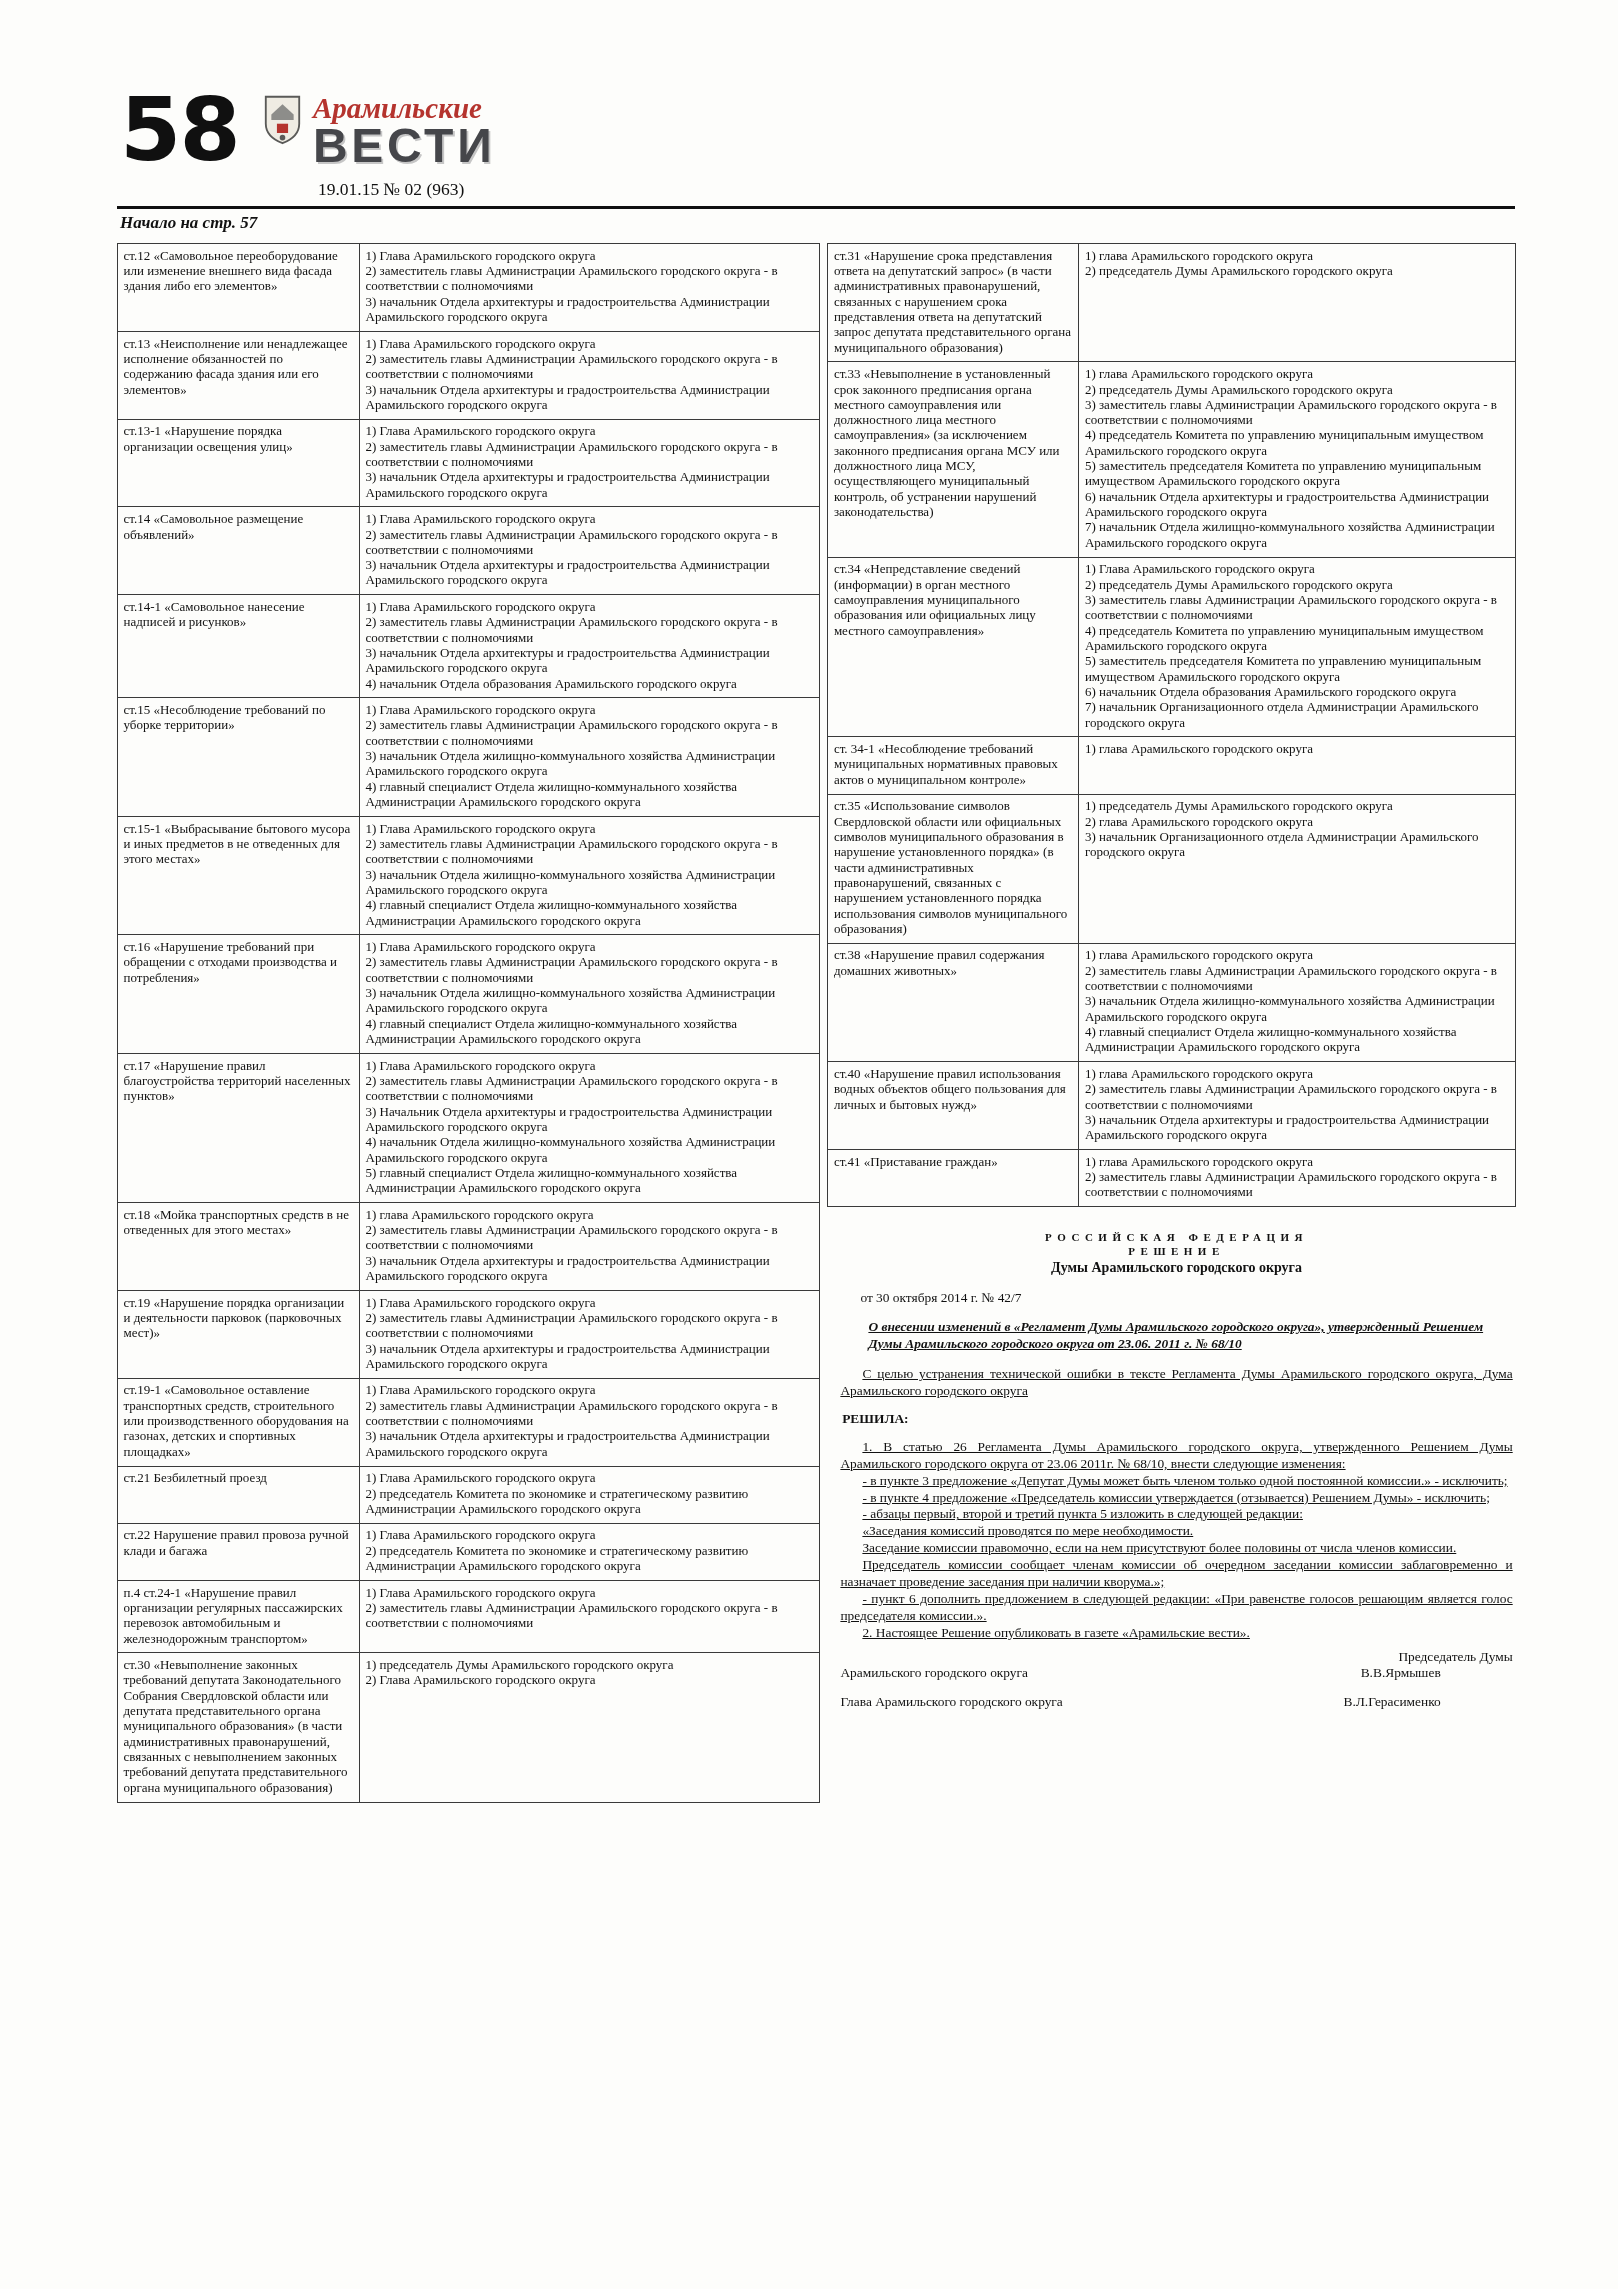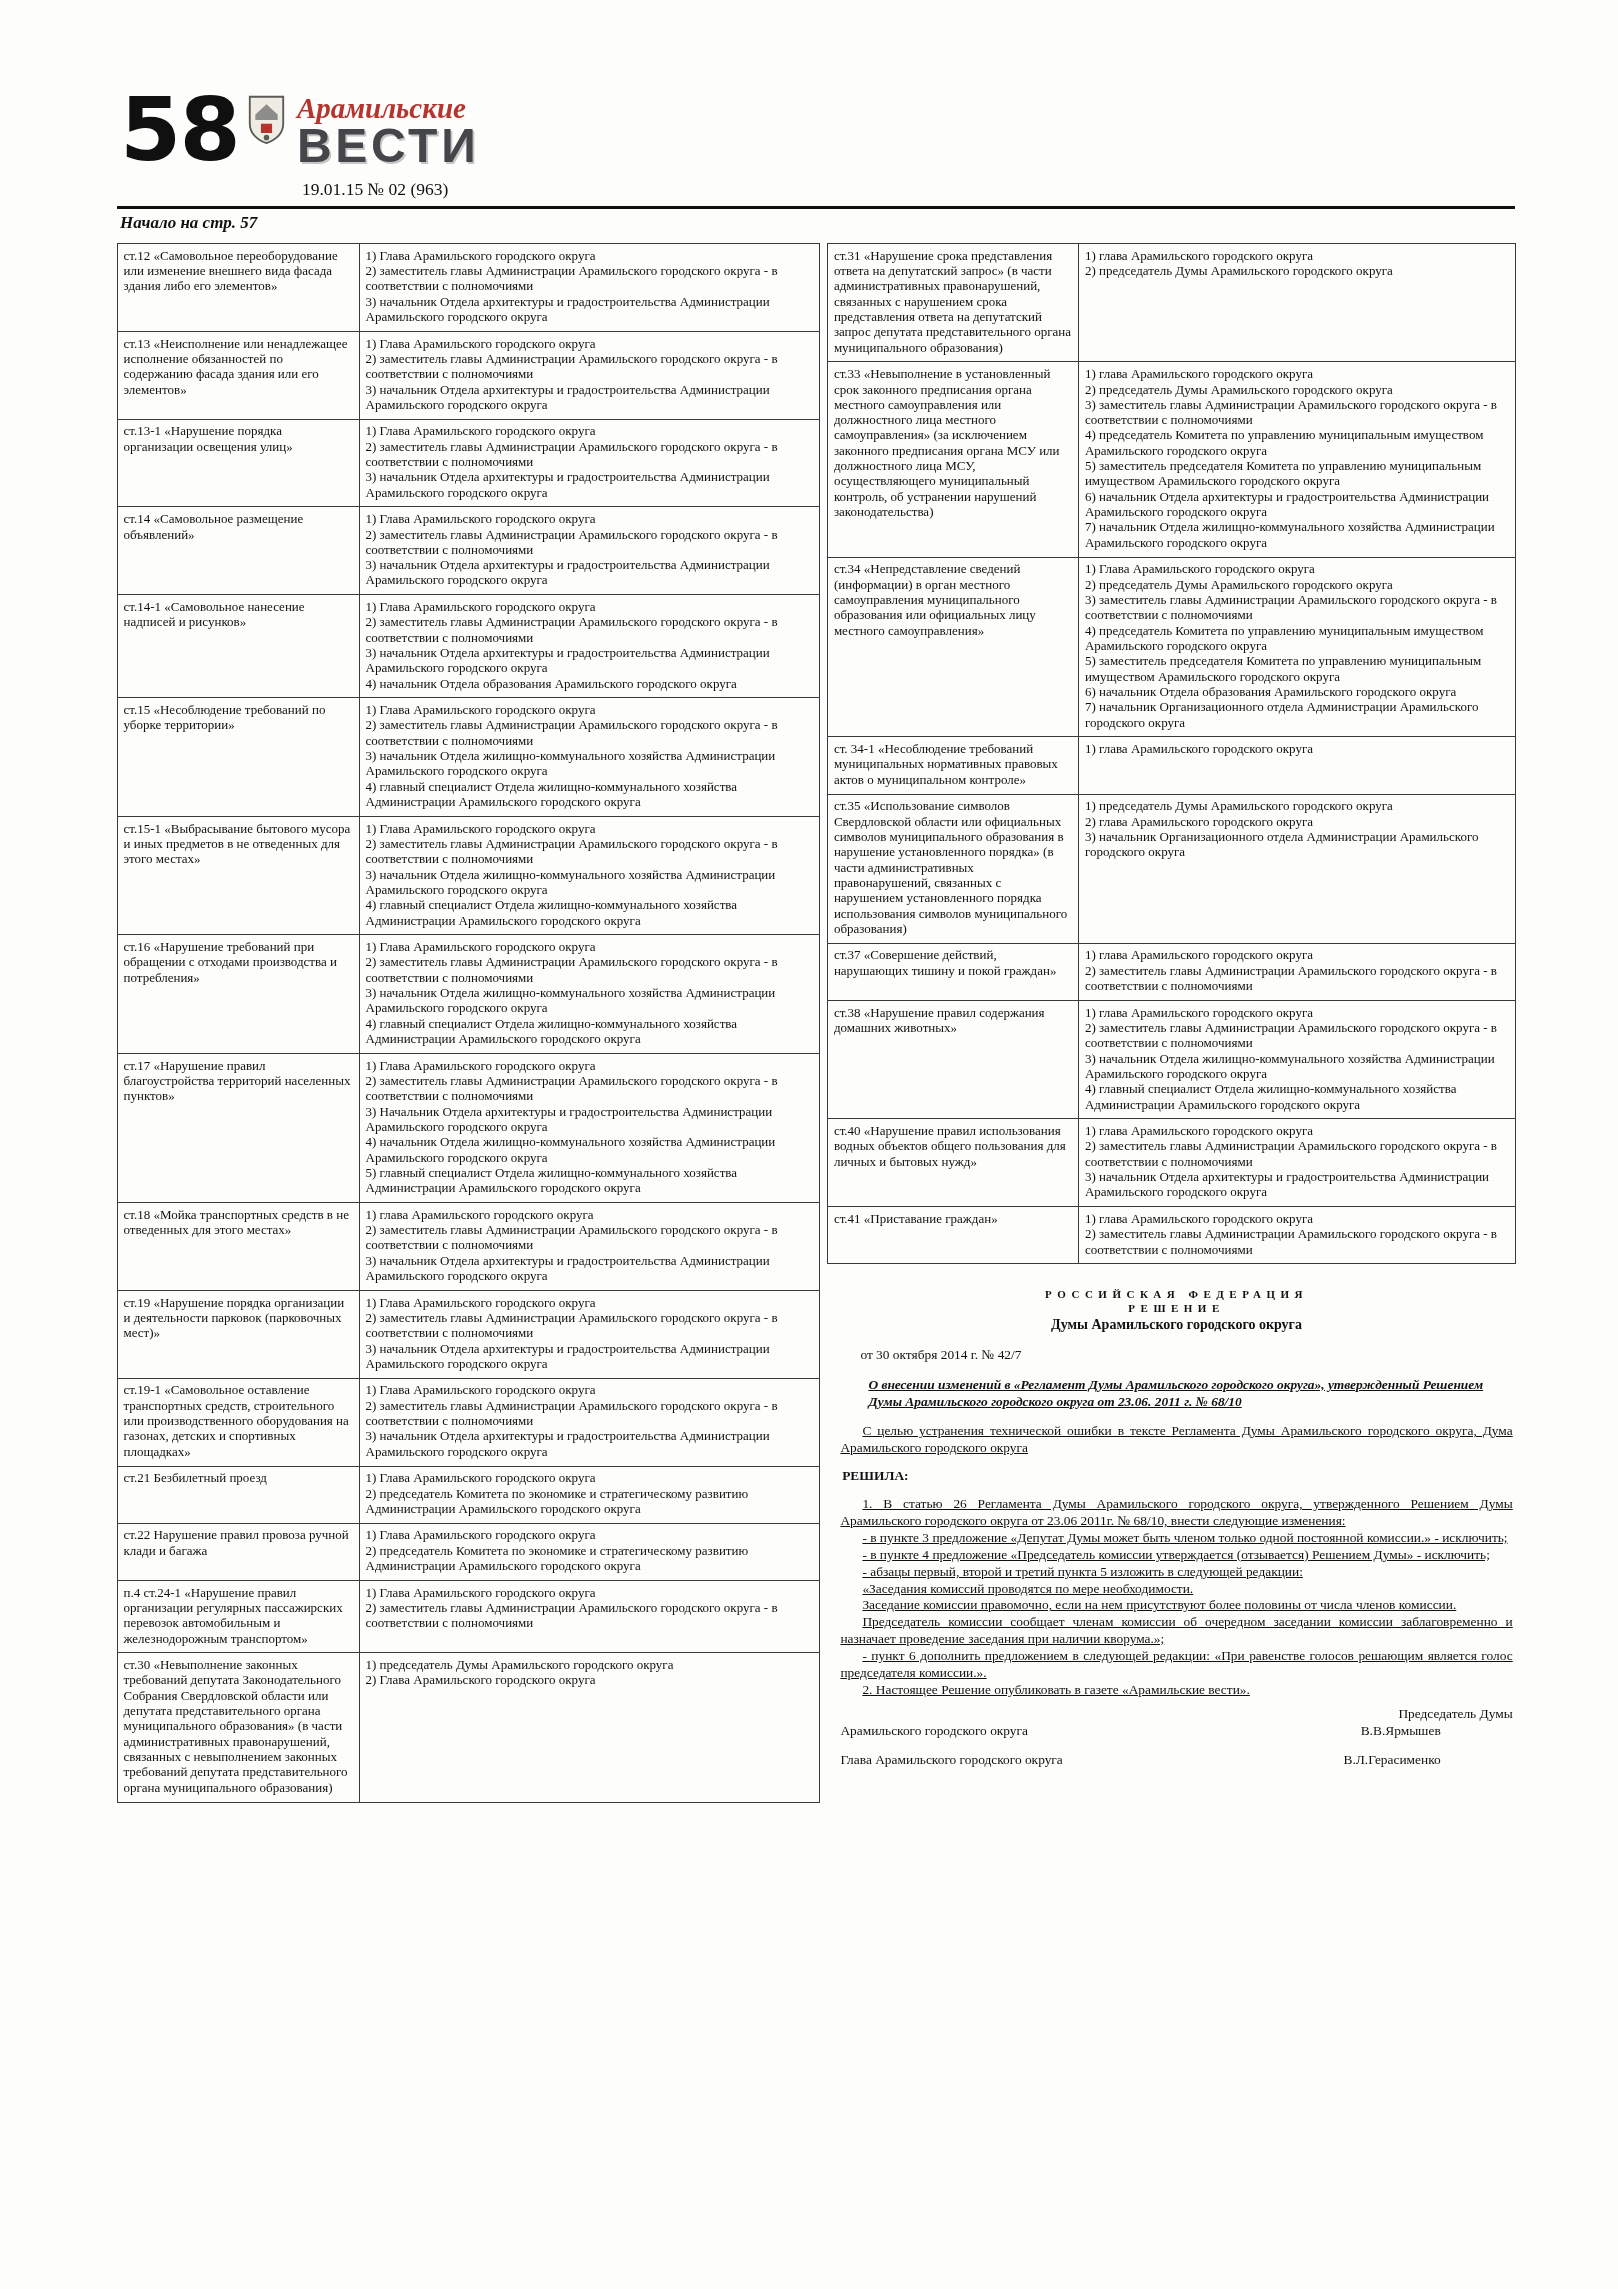--- a/index.html
+++ b/index.html
@@ -3,21 +3,21 @@
 <meta charset="utf-8">
 <style>
   * { margin:0; padding:0; box-sizing:border-box; }
   html,body { background:#d9d9d9; }
   .page {
     position:relative; width:1619px; height:2290px; margin:0 auto;
     background:#fdfdfb; color:#111; overflow:hidden;
     font-family:"Liberation Serif", serif;
   }
   
-  .masthead { position:absolute; left:120px; top:90px; display:flex; align-items:flex-start; gap:8px; }
+  .masthead { position:absolute; left:120px; top:90px; display:flex; align-items:flex-start; gap:24px; }
   .page-num {
     font-family:"DejaVu Sans", sans-serif; font-weight:bold;
     font-size:88px; line-height:0.92; letter-spacing:-1.8px; color:#101010;
   }
   .logo-block { padding-top:3.7px; }
   .logo-row { display:flex; align-items:flex-start; gap:11px; }
   .crest { flex:0 0 auto; }
   .brand1 {
     font-family:"Liberation Serif", serif; font-style:italic; font-weight:bold;
     color:#b5342e; font-size:29px; line-height:1;
@@ -226,25 +226,20 @@
             </tr>
           <tr>
               <td class="art">ст. 34-1 «Несоблюдение требований муниципальных нормативных правовых актов о муниципальном контроле»</td>
               <td class="off">1) глава Арамильского городского округа</td>
             </tr>
           <tr>
               <td class="art">ст.35 «Использование символов Свердловской области или официальных символов муниципального образования в нарушение установленного порядка»  (в части административных правонарушений, связанных с нарушением установленного порядка использования символов муниципального образования)</td>
               <td class="off">1) председатель Думы Арамильского городского округа
 2) глава Арамильского городского округа
 3)  начальник Организационного отдела Администрации Арамильского городского округа</td>
-            </tr>
-          <tr>
-              <td class="art">ст.37 «Совершение действий, нарушающих тишину и покой граждан»</td>
-              <td class="off">1) глава Арамильского городского округа
-2) заместитель главы Администрации Арамильского городского округа  - в соответствии с полномочиями</td>
             </tr>
           <tr>
               <td class="art">ст.38 «Нарушение правил содержания домашних животных»</td>
               <td class="off">1) глава Арамильского городского округа
 2) заместитель главы Администрации Арамильского городского округа - в соответствии с полномочиями
 3) начальник Отдела жилищно-коммунального хозяйства Администрации Арамильского городского округа
 4) главный специалист Отдела жилищно-коммунального хозяйства Администрации Арамильского городского округа</td>
             </tr>
           <tr>
               <td class="art">ст.40 «Нарушение правил использования  водных  объектов общего пользования для личных и бытовых нужд»</td>

